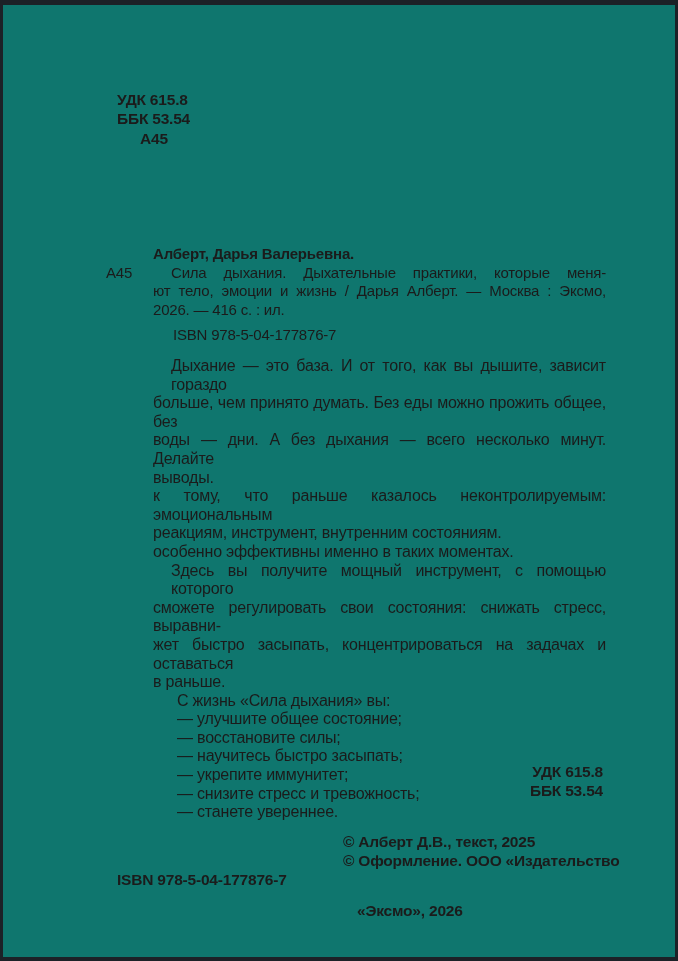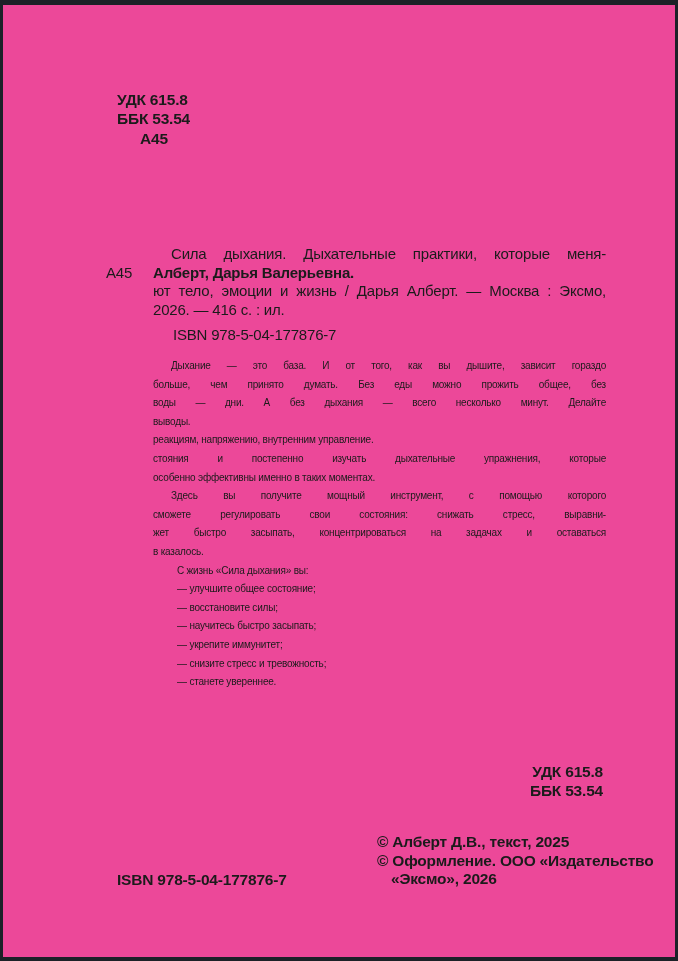--- a/index.html
+++ b/index.html
@@ -1,21 +1,21 @@
 <!DOCTYPE html>
 <html lang="ru"><head>
 <meta charset="utf-8">
 <style>
   html, body { margin: 0; padding: 0; background: #ffffff; }
   .page {
     position: relative;
     width: 678px;
     height: 961px;
     box-sizing: border-box;
-    background: #ec4899;
+    background: #0f766e;
     border: solid #1c2127;
     border-width: 5px 3px 4px 3px;
     font-family: "Liberation Sans", "DejaVu Sans", sans-serif;
     color: #1b1b1b;
     overflow: hidden;
   }
   .abs { position: absolute; }
 
   
   .top-codes {
@@ -30,87 +30,87 @@
     left: 150px; top: 240px; width: 453px;
     font-size: 15px; line-height: 18.6px; letter-spacing: -0.2px;
   }
   .card .author { font-weight: 700; }
   .margin-code { position: absolute; left: -47px; top: 19px; }
   .card .isbn-line { margin-top: 7px; padding-left: 20px; }
 
   
   .annotation {
     left: 150px; top: 352px; width: 453px;
-    font-size: 10px; line-height: 18.6px; letter-spacing: -0.2px;
+    font-size: 16px; line-height: 18.6px; letter-spacing: -0.2px;
   }
   .line { overflow: hidden; white-space: normal; }
   .j { text-align: justify; text-align-last: justify; }
   .l { text-align: left; }
   .ind  { padding-left: 18px; }
   .ind2 { padding-left: 24px; }
 
   
   .bottom-codes {
     right: 72px; top: 758px;
     text-align: right;
     font-size: 15.5px; font-weight: 700; line-height: 18.8px;
     letter-spacing: -0.2px;
   }
 
   
   .copyright {
-    left: 374px; top: 828px;
+    left: 340px; top: 828px;
     font-size: 15.5px; font-weight: 700; line-height: 18.6px;
     letter-spacing: -0.2px;
   }
-  .copyright .cont { padding-left: 14px; }
+  .copyright .cont { padding-left: 14px; margin-top: 32px; }
   .footer-isbn {
     left: 114px; top: 866px;
     font-size: 15.5px; font-weight: 700; letter-spacing: -0.2px;
   }
 </style>
 </head>
 <body>
 
 <div class="page">
 
   <div class="abs top-codes">
     <div class="line l">УДК 615.8</div>
     <div class="line l">ББК 53.54</div>
     <div class="line l code-a">А45</div>
   </div>
 
   <div class="abs card">
     <div class="margin-code">А45</div>
+    <div class="line l author">Алберт, Дарья Валерьевна.</div>
     <div class="line j ind">Сила дыхания. Дыхательные практики, которые меня-</div>
-    <div class="line l author">Алберт, Дарья Валерьевна.</div>
     <div class="line j">ют тело, эмоции и жизнь / Дарья Алберт. — Москва : Эксмо,</div>
     <div class="line l">2026. — 416 с. : ил.</div>
     <div class="line l isbn-line">ISBN 978-5-04-177876-7</div>
   </div>
 
   <div class="abs annotation">
     <div>
       <div class="line j ind">Дыхание — это база. И от того, как вы дышите, зависит гораздо</div>
       <div class="line j">больше, чем принято думать. Без еды можно прожить общее, без</div>
       <div class="line j">воды — дни. А без дыхания — всего несколько минут. Делайте</div>
       <div class="line l">выводы.</div>
     </div>
     <div>
-      <div class="line l">реакциям, напряжению, внутренним управление.</div>
+      <div class="line j">к тому, что раньше казалось неконтролируемым: эмоциональным</div>
+      <div class="line l">реакциям, инструмент, внутренним состояниям.</div>
     </div>
     <div>
-      <div class="line j">стояния и постепенно изучать дыхательные упражнения, которые</div>
       <div class="line l">особенно эффективны именно в таких моментах.</div>
     </div>
     <div>
       <div class="line j ind">Здесь вы получите мощный инструмент, с помощью которого</div>
       <div class="line j">сможете регулировать свои состояния: снижать стресс, выравни-</div>
       <div class="line j">жет быстро засыпать, концентрироваться на задачах и оставаться</div>
-      <div class="line l">в казалось.</div>
+      <div class="line l">в раньше.</div>
     </div>
     <div class="line l ind2">С жизнь «Сила дыхания» вы:</div>
     <div class="line l ind2">— улучшите общее состояние;</div>
     <div class="line l ind2">— восстановите силы;</div>
     <div class="line l ind2">— научитесь быстро засыпать;</div>
     <div class="line l ind2">— укрепите иммунитет;</div>
     <div class="line l ind2">— снизите стресс и тревожность;</div>
     <div class="line l ind2">— станете увереннее.</div>
   </div>
 

